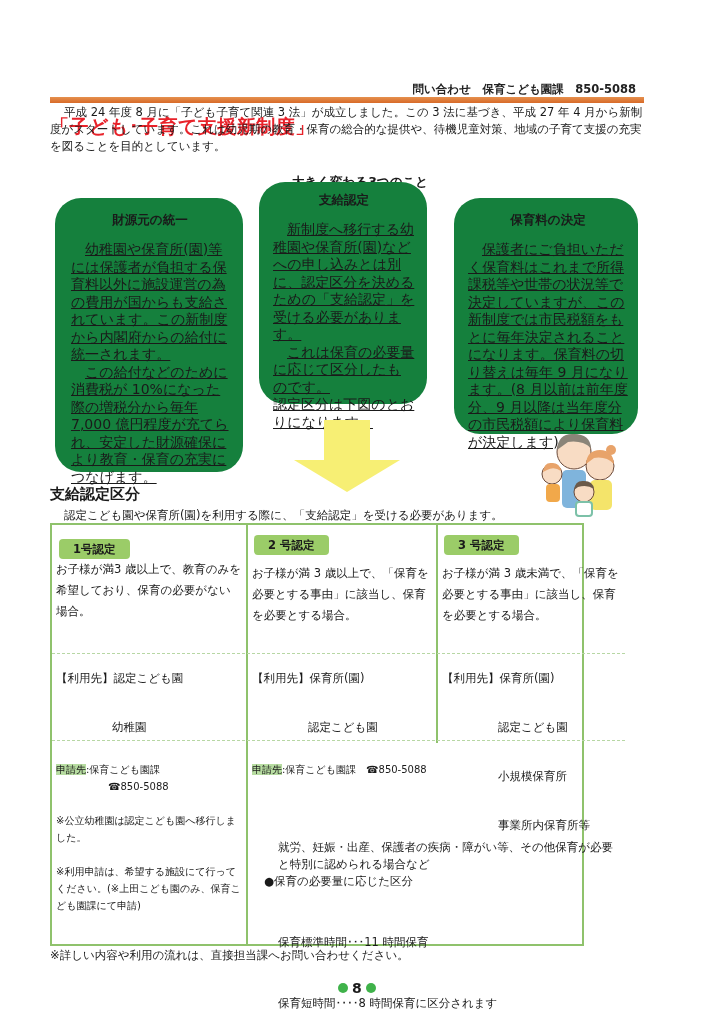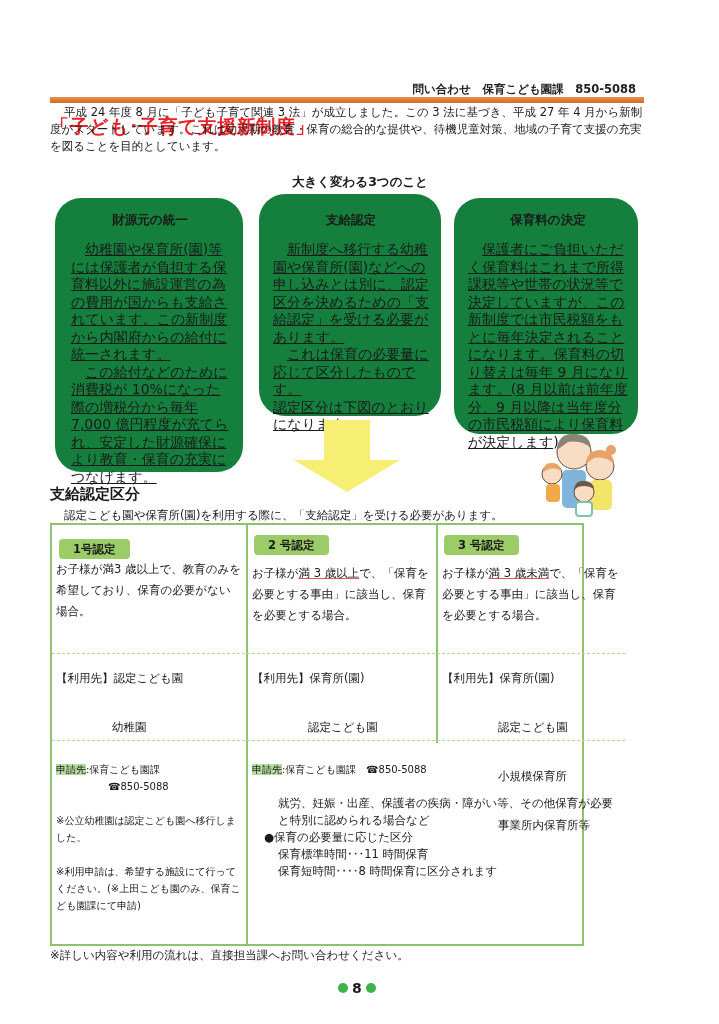--- a/index.html
+++ b/index.html
@@ -13,43 +13,43 @@
 
   .intro { position: absolute; left: 50px; top: 104px; width: 600px; font-size: 11.5px; line-height: 17px; text-indent: 14px; }
 
   .sub-title { position: absolute; left: 260px; top: 174px; width: 200px; text-align: center; font-size: 12.5px; font-weight: bold; }
 
   .card { position: absolute; background: #15803d; border-radius: 26px; }
   .card .card-title { text-align: center; font-size: 12.5px; font-weight: bold; margin-bottom: 12px; }
   .card .card-body { font-size: 14px; line-height: 17.5px; text-decoration: underline; }
   .card .card-body p { text-indent: 1em; }
   .card-1 { left: 55px; top: 198px; width: 188px; height: 274px; padding: 14px 14px 0 16px; }
-  .card-2 { left: 259px; top: 194px; width: 182px; height: 222px; padding: 18px 12px 0 14px; }
+  .card-2 { left: 259px; top: 182px; width: 168px; height: 222px; padding: 10px 12px 0 14px; }
   .card-3 { left: 454px; top: 198px; width: 184px; height: 236px; padding: 14px 10px 0 14px; }
 
   .arrow { position: absolute; left: 292px; top: 420px; width: 110px; height: 72px; }
   .family { position: absolute; left: 538px; top: 428px; width: 86px; height: 90px; }
 
   .section-title { position: absolute; left: 50px; top: 485px; font-size: 15px; font-weight: bold; }
   .section-desc { position: absolute; left: 64px; top: 508px; font-size: 11.5px; }
 
   .grid { position: absolute; left: 50px; top: 523px; width: 534px; height: 423px; border: 2px solid #8fc26c; }
   .vline { position: absolute; top: 0; width: 2px; background: #8fc26c; }
   .hline-dash { position: absolute; height: 0; border-top: 1px dashed #b7d7a4; }
   .badge { position: absolute; height: 20px; padding: 0 14px; background: #9bcc68; border-radius: 4px; font-size: 11.5px; font-weight: bold; line-height: 20px; color: #1a1a1a; }
   .cell-text { position: absolute; font-size: 11.5px; line-height: 21px; }
-  .uline { text-decoration: underline; text-decoration-color: #e35a5a; }
+  .uline { text-decoration-color: #e35a5a; }
   .use-text { position: absolute; font-size: 11.5px; line-height: 17px; }
   .use-text .indent { padding-left: 56px; margin-top: 32px; }
   .apply-label { background: #b7dca1; }
   .apply-text { position: absolute; font-size: 10px; line-height: 17px; }
   .apply-text .tel { padding-left: 52px; }
   .apply-text .gap { height: 17px; }
   .bullets { position: absolute; font-size: 11.5px; line-height: 17px; }
-  .bullets .in { padding-left: 14px; }
+  .bullets .in { padding-left: 14px; margin-top: 44px; }
 
   .footnote { position: absolute; left: 50px; top: 948px; font-size: 11.5px; }
   .page-num { position: absolute; left: 338px; top: 980px; font-size: 14px; font-weight: bold; display: flex; align-items: center; gap: 4px; }
   .dot { display: inline-block; width: 10px; height: 10px; border-radius: 50%; background: #3fb24a; }
 </style>
 </head>
 <body>
 
 <div class="header">
   <div class="title">「子ども･子育て支援新制度」</div>

